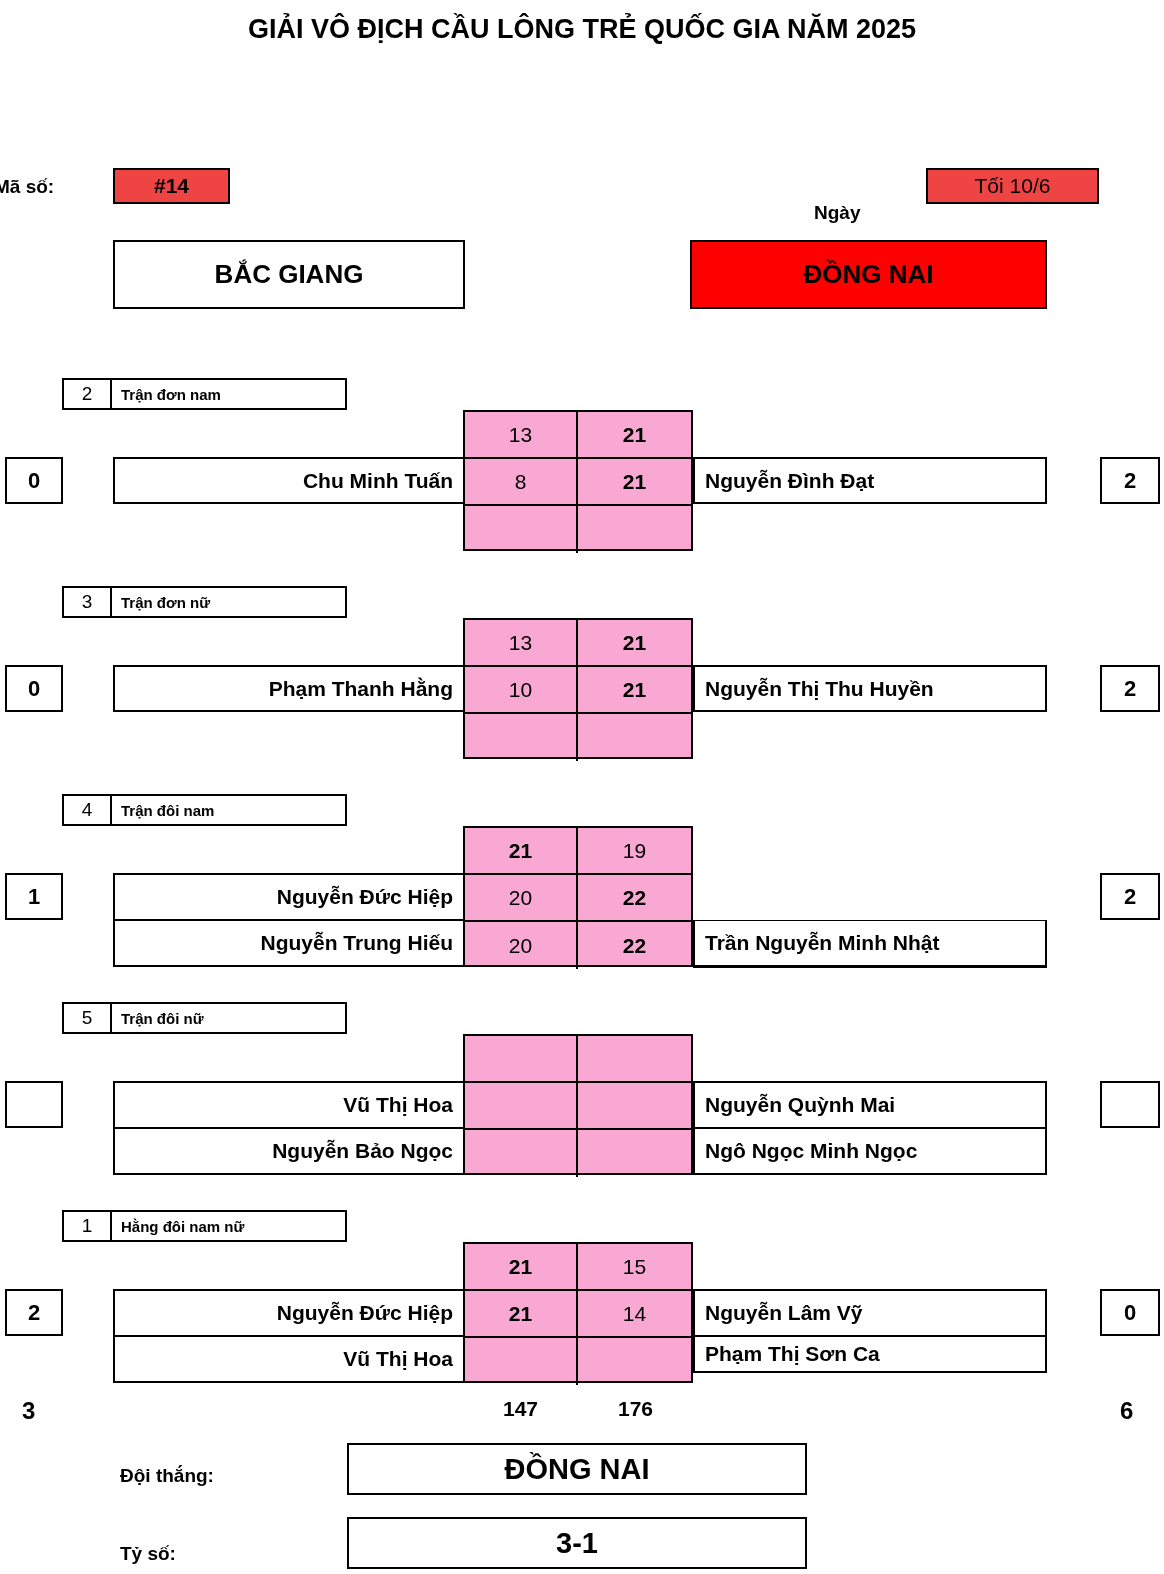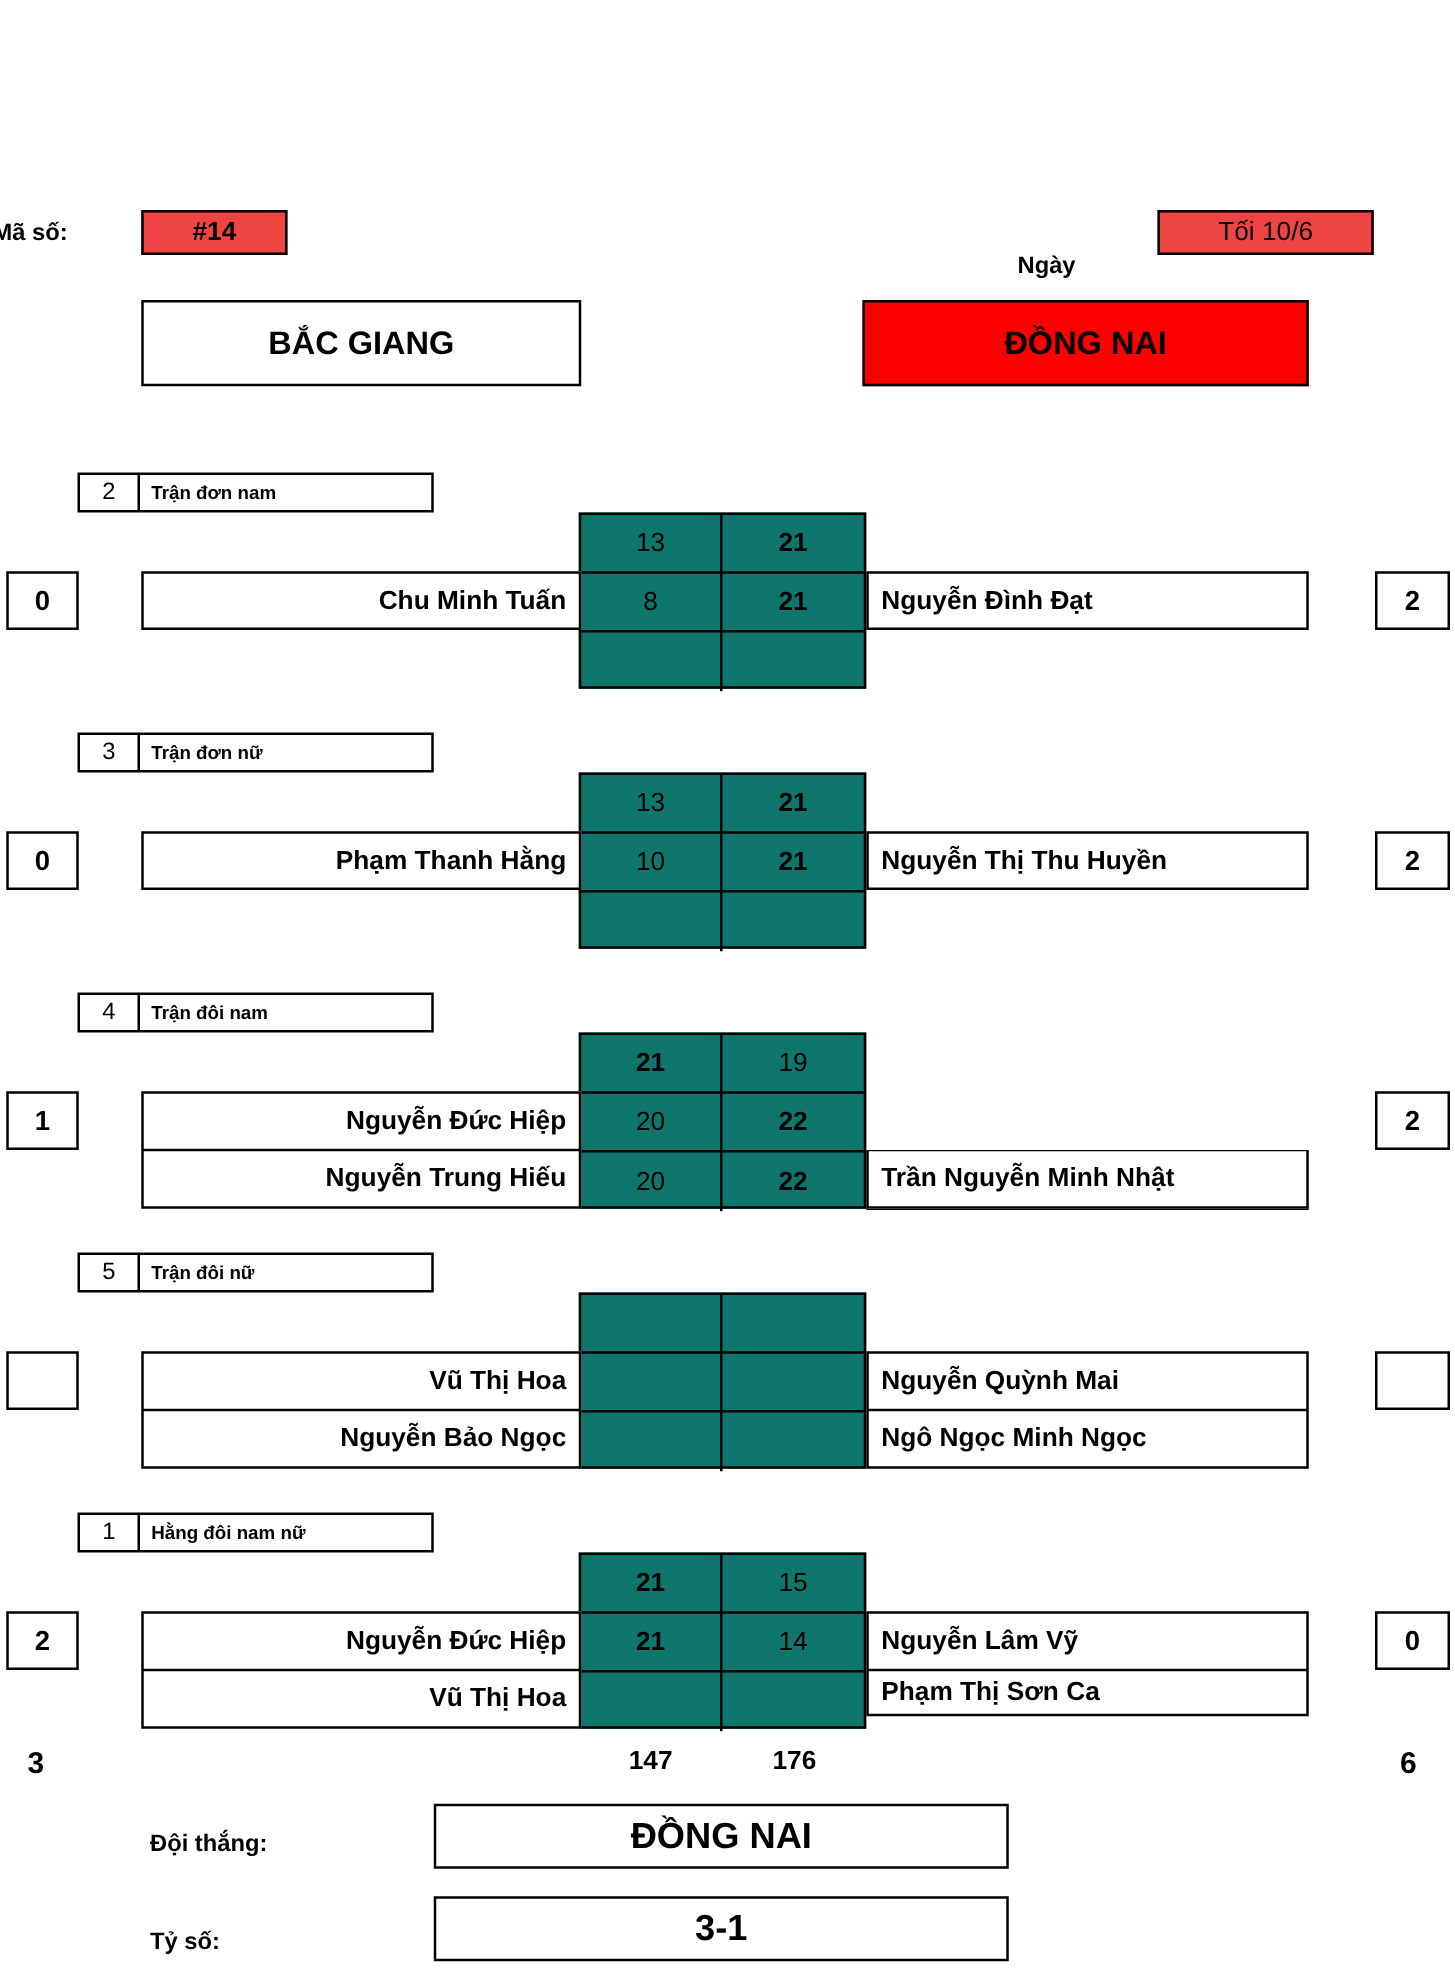--- a/index.html
+++ b/index.html
@@ -112,21 +112,21 @@
     line-height: 1.1;
   }
   .namebox.right-team { justify-content: flex-start; }
   .namebox.left-team  { justify-content: flex-end; }
   .namebox.win { font-weight: bold; }
   .namebox.lose { font-weight: bold; }
 
   
   .setgrid {
     border: 2px solid #000;
-    background: #0f766e;
+    background: #f9a8d4;
     display: grid;
     grid-template-columns: 1fr 1fr;
   }
   .setcell {
     display: flex; align-items: center; justify-content: center;
     font-size: 21px;
     border-right: 2px solid #000;
     box-sizing: border-box;
   }
   .setcell:nth-child(2n) { border-right: none; }
@@ -151,20 +151,21 @@
     background: #ffffff;
     display: flex; align-items: center; justify-content: center;
     font-weight: bold;
   }
 </style>
 </head>
 <body>
 
 <div id="sheet">
 
+  <div class="abs title-main">GIẢI VÔ ĐỊCH CẦU LÔNG TRẺ QUỐC GIA NĂM 2025</div>
 
   <div class="abs lbl-bold lbl-maso">Mã số:</div>
   <div class="abs box box-code">#14</div>
   <div class="abs lbl-bold lbl-ngay">Ngày</div>
   <div class="abs box box-date">Tối 10/6</div>
 
   <div class="abs team-box team-left">BẮC GIANG</div>
   <div class="abs team-box team-right" id="team-right-banner" style="background: rgb(255, 0, 0);">ĐỒNG NAI</div>
 
   <div id="matches-layer">

